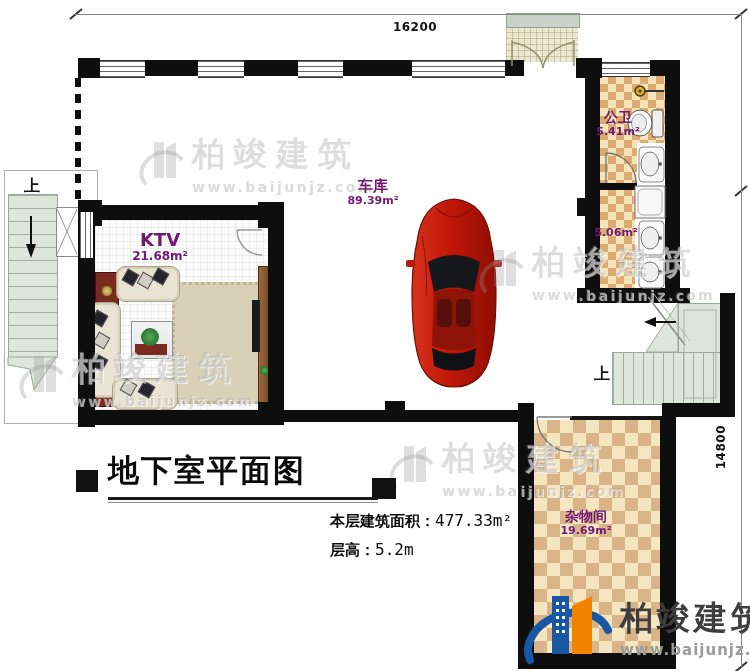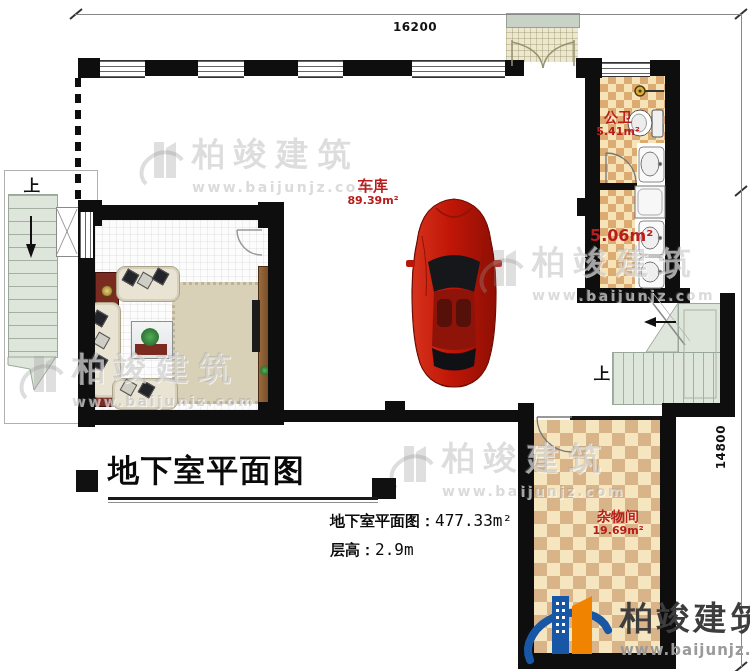--- a/index.html
+++ b/index.html
@@ -29,21 +29,21 @@
   .hatch{position:absolute;background:#ece7cf;
     background-image:linear-gradient(rgba(120,110,60,.28) 1px,transparent 1px),
                      linear-gradient(90deg,rgba(120,110,60,.28) 1px,transparent 1px);
     background-size:6px 6px;}
   .stepsH{position:absolute;background:#dee5da;border:1px solid #9aa89a;
     background-image:repeating-linear-gradient(to bottom,#a3b09f 0,#a3b09f 1px,transparent 1px,transparent 13px);}
   .stepsV{position:absolute;background:#dee5da;
     background-image:repeating-linear-gradient(to right,#a3b09f 0,#a3b09f 1px,transparent 1px,transparent 10px);}
   .green{position:absolute;background:#dee5da;}
   .whitebox{position:absolute;background:#fff;border:1px solid #b0b0b0;}
-  .rlabel{position:absolute;text-align:center;line-height:1.12;color:#b91c1c;}
+  .rlabel{position:absolute;text-align:center;line-height:1.12;color:#701a75;}
   .rname{font-weight:bold;font-size:14px;}
   .rarea{font-weight:bold;font-size:11px;}
   .dimtxt{position:absolute;font-size:12px;font-weight:bold;color:#111;letter-spacing:.5px;}
   .uplbl{position:absolute;font-size:16px;font-weight:bold;color:#111;}
   .sofa{position:absolute;background:#e9e3d3;border:1px solid #aca289;border-radius:9px;
         box-shadow:inset 0 0 0 2px #d6cfba;}
   .pil{position:absolute;width:11px;height:11px;transform:rotate(30deg);border:1px solid #555;}
   .cab{position:absolute;background:#7b2a20;border:1px solid #43120c;}
   .golddot{position:absolute;width:10px;height:10px;border-radius:50%;
            background:radial-gradient(#e8cf7e,#8c6b1e);border:1px solid #5c470f;}
@@ -295,51 +295,55 @@
     <div>
       <div class="wm-brand">柏竣建筑</div>
       <div class="wm-url">www.baijunjz.com</div>
     </div>
   </div>
 
   <div class="rlabel" style="left:331px;top:178px;width:84px;">
     <div class="rname" style="font-size:15px;">车库</div>
     <div class="rarea">89.39m²</div>
   </div>
+  <div class="rlabel" style="left:118px;top:230px;width:84px;">
+    <div class="rname" style="font-size:18px;">KTV</div>
+    <div class="rarea" style="font-size:12px;">21.68m²</div>
+  </div>
   <div class="rlabel" style="left:592px;top:110px;width:52px;">
     <div class="rname">公卫</div>
     <div class="rarea">5.41m²</div>
   </div>
   <div class="rlabel" style="left:590px;top:227px;width:52px;">
-    <div class="rarea" style="font-size:16px;">5.06m²</div>
-  </div>
-  <div class="rlabel" style="left:577px;top:509px;width:82px;">
+    <div class="rarea" style="font-size:11px;">5.06m²</div>
+  </div>
+  <div class="rlabel" style="left:545px;top:509px;width:82px;">
     <div class="rname">杂物间</div>
     <div class="rarea">19.69m²</div>
   </div>
 
   <div class="uplbl" style="left:24px;top:176px;">上</div>
   <div class="uplbl" style="left:594px;top:364px;">上</div>
 
   <div class="abs" style="left:75px;top:14px;width:667px;height:1px;background:#888;"></div>
   <div class="abs" style="left:741px;top:14px;width:1px;height:653px;background:#888;"></div>
   <div class="dimtxt" style="left:385px;top:20px;width:60px;text-align:center;">16200</div>
   <div class="dimtxt" style="left:714px;top:425px;writing-mode:vertical-rl;transform:rotate(180deg);">14800</div>
 
   <div class="sq" style="left:76px;top:470px;width:22px;height:22px;"></div>
   <div class="title-main" style="left:108px;top:450px;">地下室平面图</div>
   <div class="sq" style="left:372px;top:478px;width:24px;height:21px;"></div>
   <div class="uline1" style="left:108px;top:497px;width:270px;height:3px;"></div>
   <div class="uline2" style="left:108px;top:502px;width:270px;height:1px;"></div>
 
   <div class="statrow" style="left:330px;top:511px;">
-    <span class="sl">地下室平面图：</span><span class="sv">477.33m²</span>
+    <span class="sl">本层建筑面积：</span><span class="sv">477.33m²</span>
   </div>
   <div class="statrow" style="left:330px;top:540px;">
-    <span class="sl">层高：</span><span class="sv">2.9m</span>
+    <span class="sl">层高：</span><span class="sv">5.2m</span>
   </div>
 
   <svg class="abs" style="left:512px;top:586px;" width="104" height="84" viewBox="0 0 104 84">
     <path d="M18,74 A40,30 -18 1 1 96,44" stroke="#1757a5" stroke-width="8" fill="none" stroke-linecap="round"></path>
     <rect x="40" y="10" width="17" height="58" fill="#1757a5"></rect>
     <g fill="#fff">
       <rect x="44" y="16" width="3" height="3"></rect>
         <rect x="50" y="16" width="3" height="3"></rect>
       <rect x="44" y="23" width="3" height="3"></rect>
         <rect x="50" y="23" width="3" height="3"></rect>

